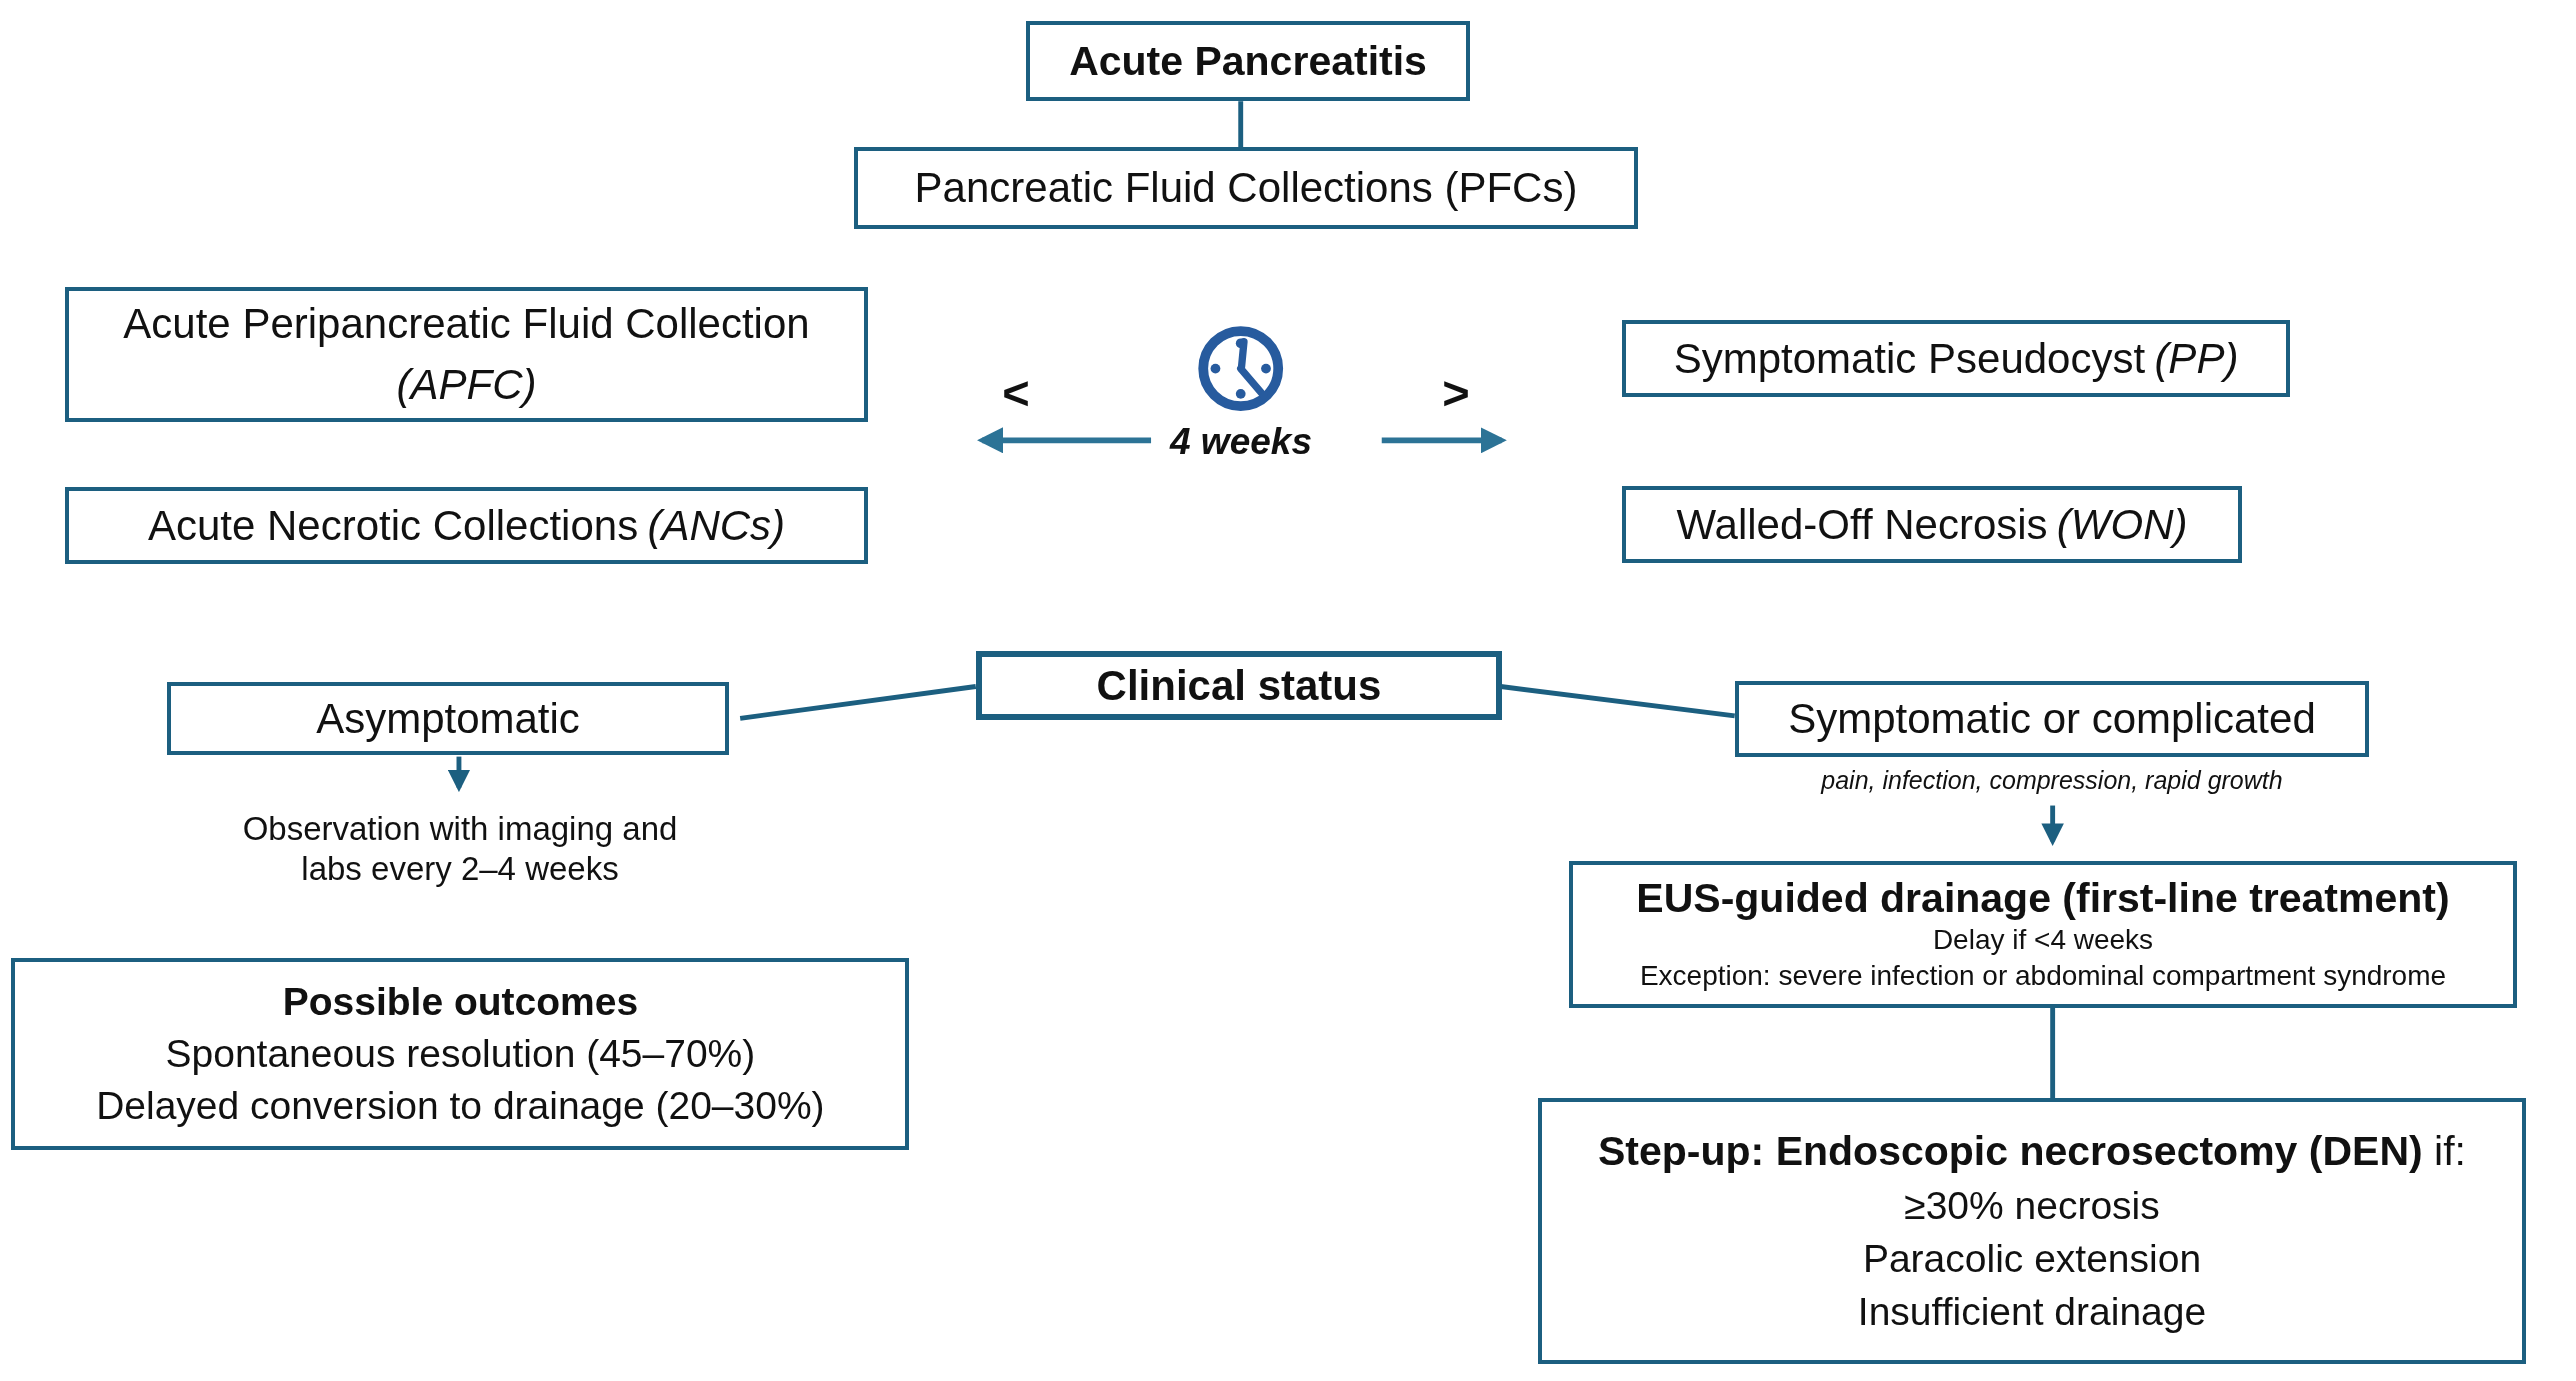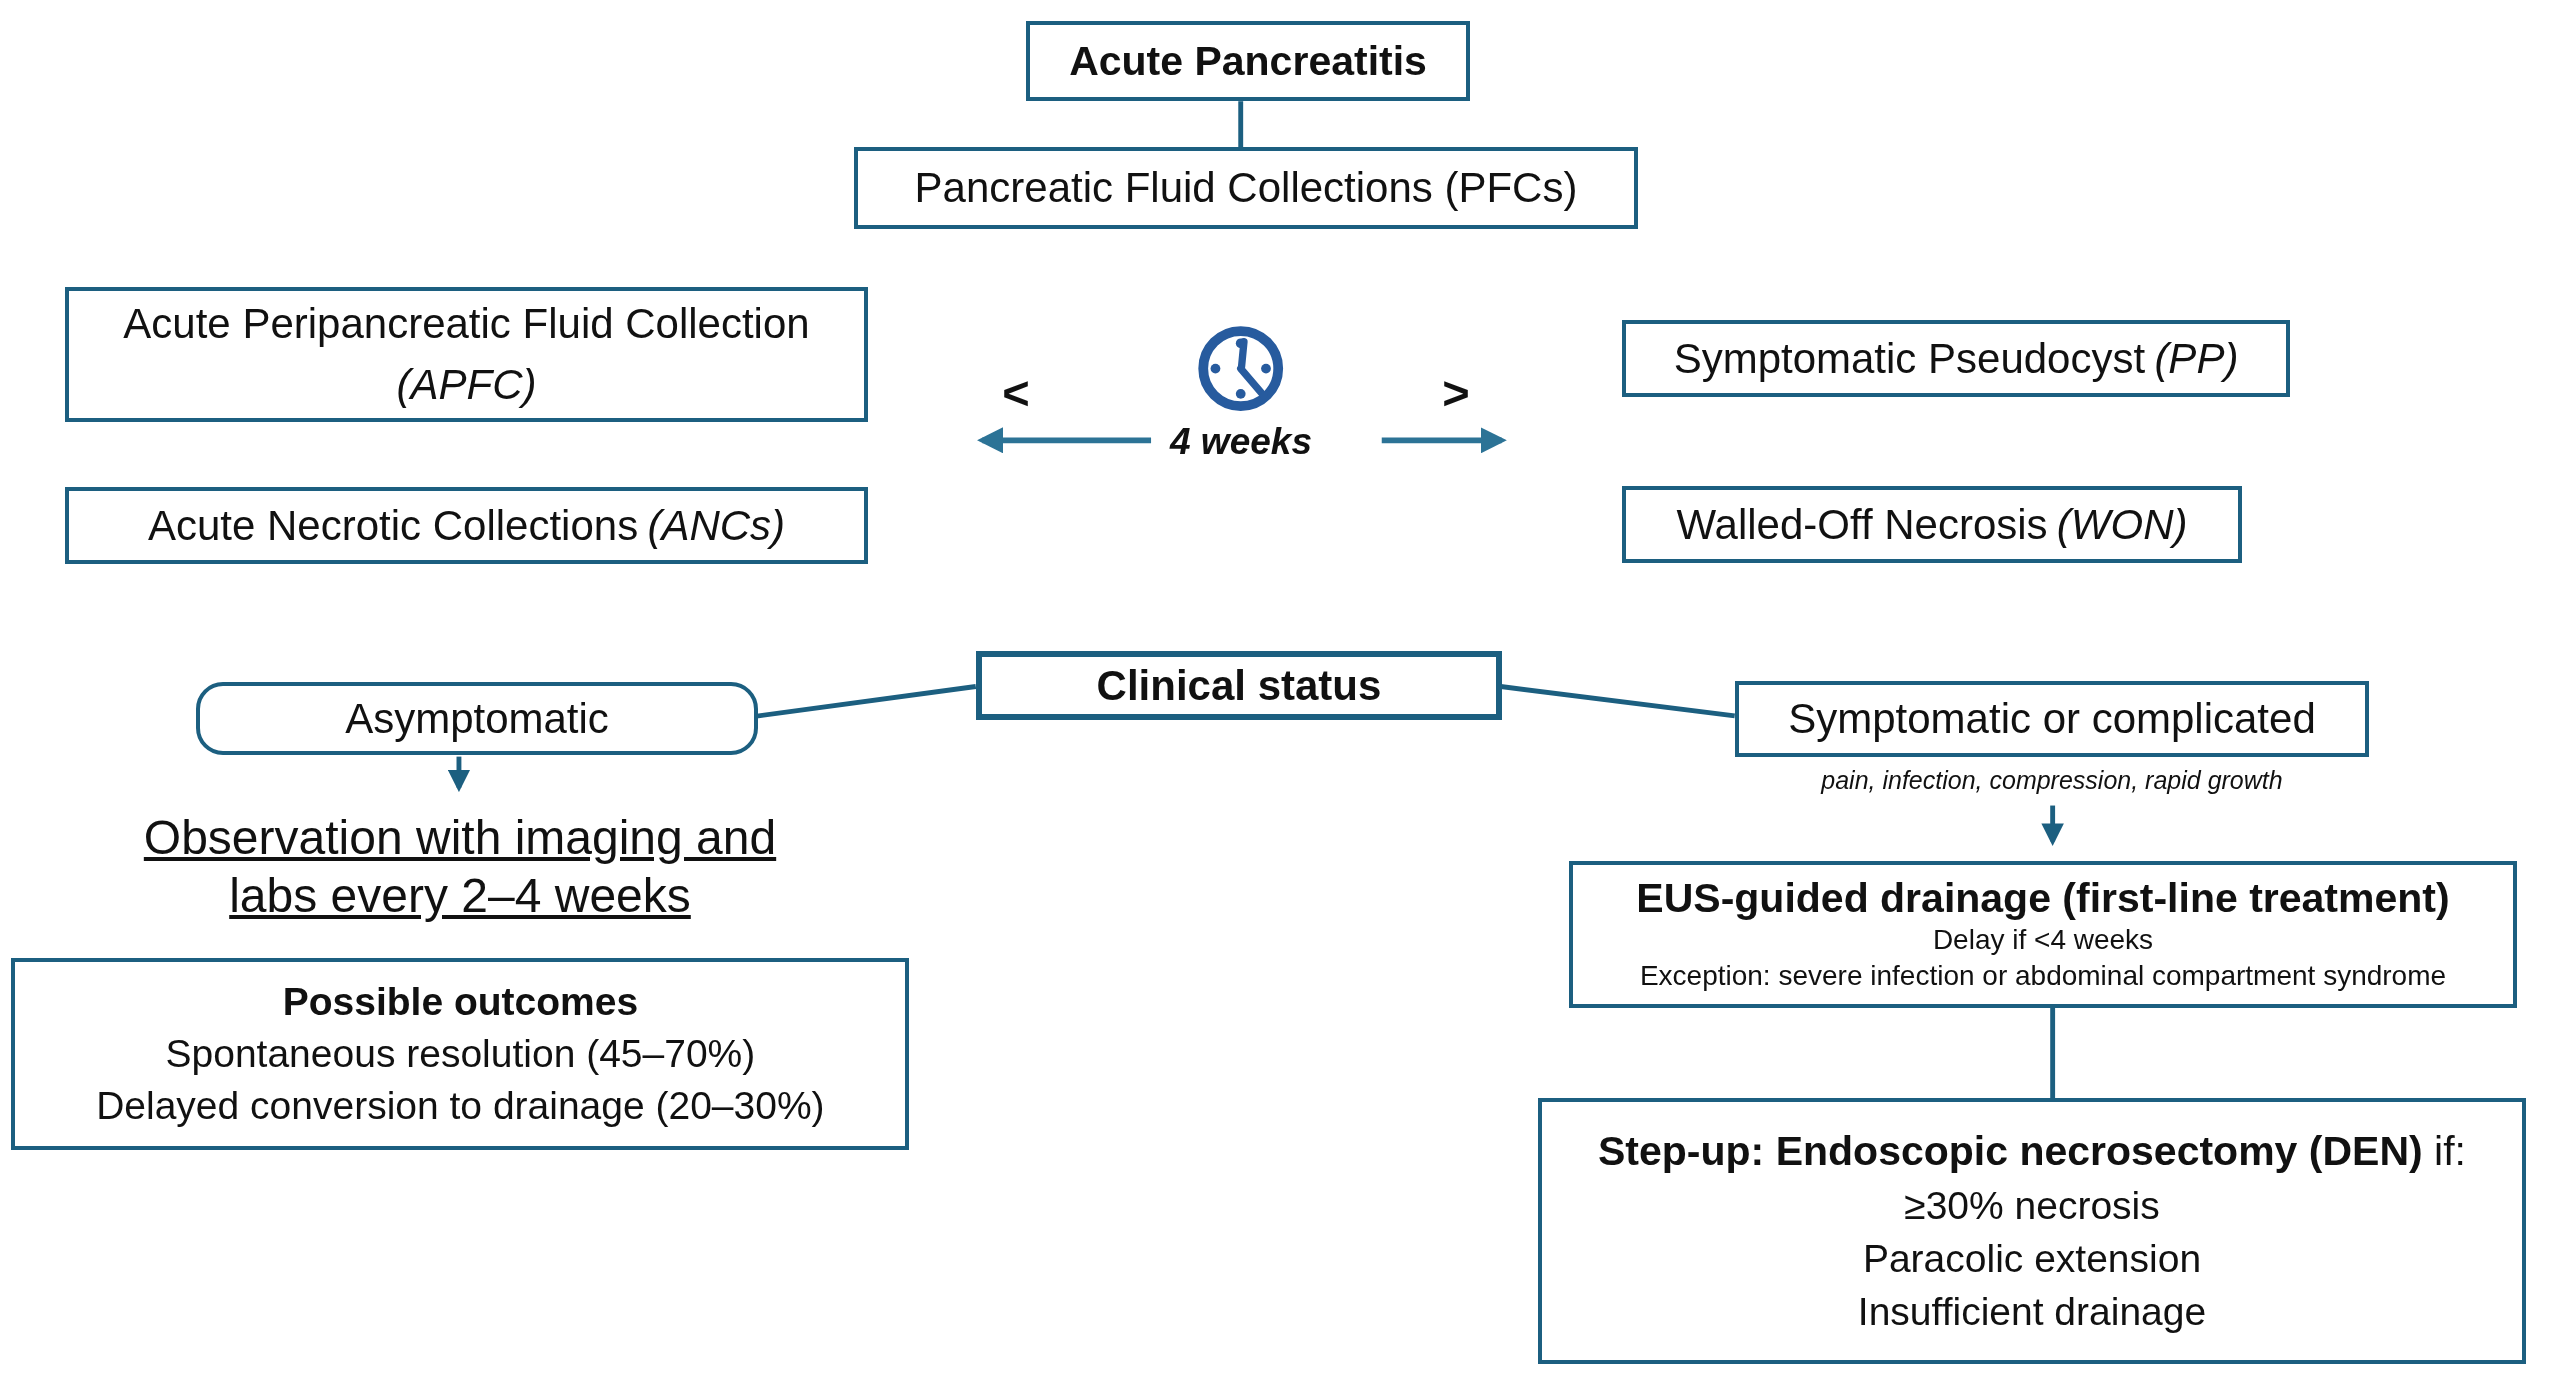--- a/index.html
+++ b/index.html
@@ -37,25 +37,25 @@
   .b-pp  {left:1622px;top:320px;width:668px;height:77px;flex-direction:row;}
   .b-won {left:1622px;top:486px;width:620px;height:77px;flex-direction:row;}
 
   
   .t-less   {left:975px;top:365px;width:82px;font-size:47px;font-weight:600;}
   .t-greater{left:1415px;top:365px;width:82px;font-size:47px;font-weight:600;}
   .t-4weeks {left:1078px;top:421px;width:326px;font-size:37px;font-weight:bold;font-style:italic;}
 
   
   .b-cs  {left:976px;top:651px;width:526px;height:69px;border-width:6.5px;font-weight:bold;}
-  .b-asym{left:196px;top:682px;width:562px;height:73px;border-radius:27px;}
+  .b-asym{left:167px;top:682px;width:562px;height:73px;}
   .b-symp{left:1735px;top:681px;width:634px;height:76px;}
   .t-caveat{left:1735px;top:766px;width:634px;font-size:25px;font-style:italic;}
 
-  .t-obs {left:130px;top:809px;width:660px;font-size:48px;line-height:1.2;text-decoration:underline;}
+  .t-obs {left:130px;top:809px;width:660px;font-size:33px;line-height:1.2;}
 
   .b-out {left:11.4px;top:958px;width:898px;height:192px;border-width:4.9px;font-size:39px;line-height:1.34;}
   .b-eus {left:1569px;top:861px;width:948px;height:147px;border-width:4.9px;padding:4.9px 8.2px;}
   .b-eus .eus-title{font-size:41px;font-weight:bold;line-height:1.15;}
   .b-eus .eus-sub{font-size:28px;line-height:1.28;}
   .b-step{left:1538px;top:1098px;width:988px;height:266px;font-size:39px;line-height:1.36;}
   .b-step .step-title{font-size:41px;}
 </style>
 </head>
 <body>

